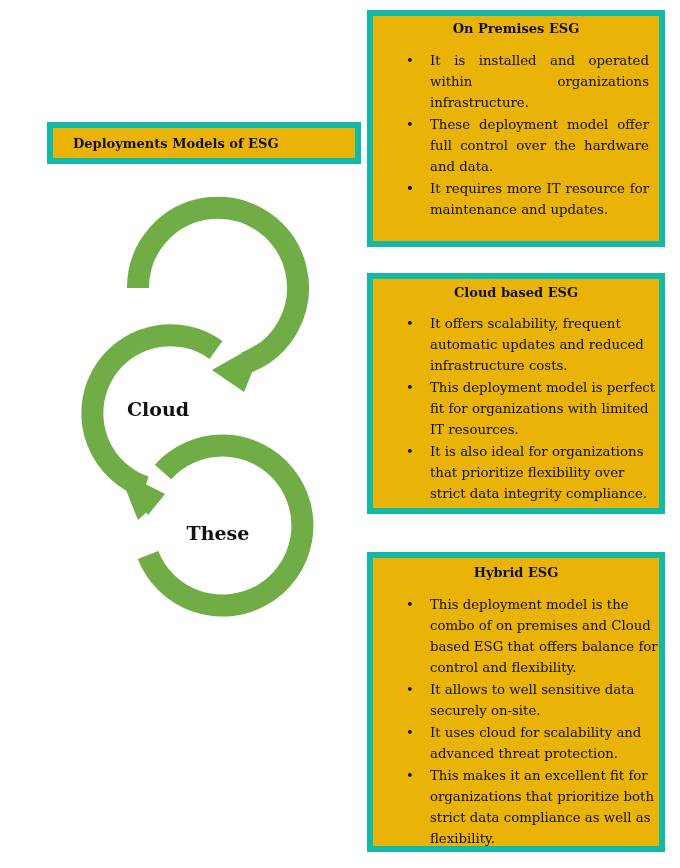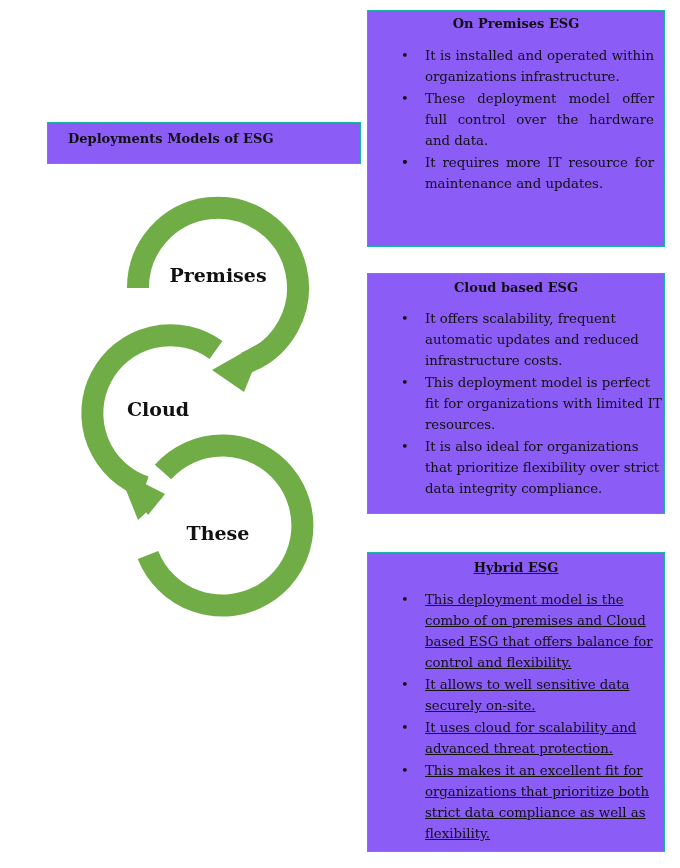--- a/index.html
+++ b/index.html
@@ -1,32 +1,32 @@
 <!DOCTYPE html>
 <html><head>
 <meta charset="utf-8">
 <style>
   html, body { margin: 0; padding: 0; background: #ffffff; }
   body { width: 680px; height: 868px; position: relative; overflow: hidden;
          font-family: "DejaVu Serif", "Liberation Serif", serif; color: #111; }
-  .box { position: absolute; border: 1px solid #14b8a6; background: #8b5cf6; box-sizing: border-box; }
+  .box { position: absolute; border: 6px solid #14b8a6; background: #eab308; box-sizing: border-box; }
   .title-box { left: 47px; top: 122px; width: 314px; height: 42px; }
   .title-box .t { position: absolute; left: 20px; top: 8px; font-size: 13px; font-weight: bold; }
   .info { left: 367px; width: 298px; }
   .info h3 { margin: 0; text-align: center; font-size: 13px; font-weight: bold; }
   .info ul { margin: 0; padding: 0; list-style: none; }
   .info li { position: relative; padding-left: 57px; font-size: 13.3px; line-height: 21px; margin-bottom: 1px; }
   .info li .dot { position: absolute; left: 33px; top: 0; font-size: 13px; }
   #b1 { top: 10px; height: 237px; }
   #b1 h3 { padding-top: 5px; margin-bottom: 14px; }
   #b1 li { text-align: justify; padding-right: 10px; }
   #b2 { top: 273px; height: 241px; }
   #b2 h3 { padding-top: 6px; margin-bottom: 13px; }
   #b2 li { line-height: 21px; }
-  #b3 { top: 552px; height: 300px; text-decoration: underline; }
+  #b3 { top: 552px; height: 300px; }
   #b3 h3 { padding-top: 7px; margin-bottom: 14px; }
   svg.diagram { position: absolute; left: 0; top: 0; }
   .lbl { position: absolute; font-weight: bold; font-size: 19px; text-align: center; }
 </style>
 </head>
 <body>
 
 <div class="box title-box">
   <span class="t">Deployments Models of ESG</span>
 </div>
@@ -41,21 +41,20 @@
     <path d="M 163 472 A 80 80 0 1 1 148 555"></path>
   </g>
   <g fill="#70ad47">
     <polygon points="265,340 212,370 244,392"></polygon>
     <polygon points="118,470 165,494 148,515 "></polygon>
     <polygon points="163,497 118,470 138,520"></polygon>
   </g>
 </svg>
 
 <div class="lbl" style="left:158px; top:262px; width:120px; line-height:27px;">
-  <div>Premises</div>
 </div>
 <div class="lbl" style="left:108px; top:398px; width:100px;">Cloud</div>
 <div class="lbl" style="left:163px; top:522px; width:110px;">These</div>
 
 <div class="box info" id="b1">
   <h3>On Premises ESG</h3>
   <ul>
     <li><span class="dot">•</span><span>It is installed and operated within organizations infrastructure.</span></li>
     <li><span class="dot">•</span><span>These deployment model offer full control over the hardware and data.</span></li>
     <li><span class="dot">•</span></li>

